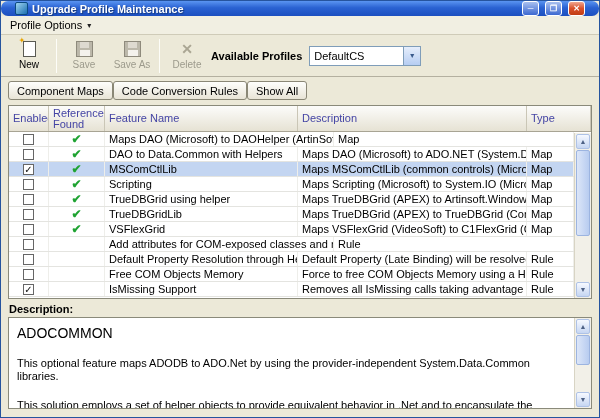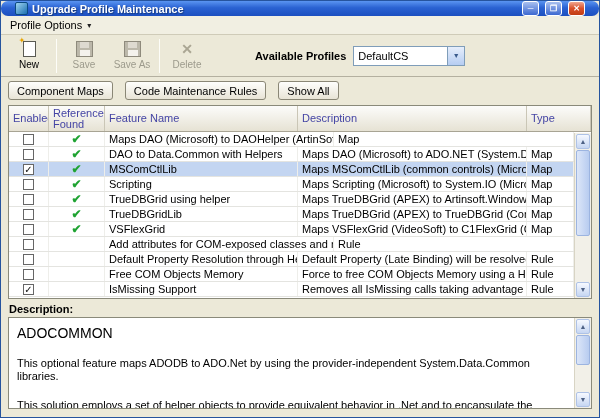--- a/index.html
+++ b/index.html
@@ -39,29 +39,29 @@
   .tool-btn.disabled { color:#9c9a8c; }
   .tool-sep { width:1px; height:34px; background:#aca896; border-right:1px solid #fdfdf8; margin:0 3px; }
 
   .icon-new { width:13px; height:16px; background:#fff; border:1px solid #5a5a52; position:relative; }
   .icon-new::after { content:"✦"; position:absolute; left:-5px; top:-6px; color:#e8a400; font-size:8px; }
   .icon-floppy { width:17px; height:16px; background:#bcb8aa; border:1px solid #8e8a7c; position:relative; }
   .icon-floppy::before { content:""; position:absolute; left:3px; top:0; width:9px; height:6px; background:#dedad0; }
   .icon-floppy::after  { content:""; position:absolute; left:3px; bottom:0; width:10px; height:6px; background:#f4f2ec; }
   .icon-delete { font-size:14px; font-weight:bold; color:#aaa693; line-height:15px; }
 
-  .profiles { margin-left:44px; display:flex; align-items:center; gap:7px; }
+  .profiles { display:flex; align-items:center; gap:7px; }
   .profiles-label { font-weight:bold; }
   .combo { width:112px; height:20px; background:#fff; border:1px solid #7f9db9; display:flex; align-items:center; }
   .combo-value { flex:1; padding-left:4px; overflow:hidden; white-space:nowrap; }
   .combo-arrow { width:17px; height:18px; border-left:1px solid #7f9db9; display:flex; align-items:center; justify-content:center;
                  background:linear-gradient(#e6eefb,#b6cdf2); color:#3a5a8c; font-size:7px; }
 
   
-  .filter-row { display:flex; gap:12px; padding:4px 7px 3px; }
+  .filter-row { display:flex; gap:0; padding:4px 7px 3px; }
   .filter-btn { height:19px; padding:0 8px; display:flex; align-items:center; border:1px solid #8a8776; border-radius:3px;
                 background:linear-gradient(#fefefc,#e8e4d6); font-size:11px; }
 
   
   .grid { margin:2px 7px 0; height:194px; border:1px solid #8a8a7a; background:#fff; position:relative; }
   .grid-header { display:flex; height:26px; background:linear-gradient(#fcfcfa,#e6e2d4); border-bottom:1px solid #a8a494; color:#4444a4; }
   .hcell { padding:1px 4px; border-right:1px solid #cac6b6; display:flex; align-items:center; line-height:11px; overflow:hidden; }
   .col-enabled { width:40px; flex:none; }
   .col-ref     { width:56px; flex:none; }
   .col-feature { width:193px; flex:none; }
@@ -138,21 +138,21 @@
       <span class="profiles-label">Available Profiles</span>
       <div class="combo">
         <span class="combo-value">DefaultCS</span>
         <span class="combo-arrow">▼</span>
       </div>
     </div>
   </div>
 
   <div class="filter-row">
     <div class="filter-btn">Component Maps</div>
-    <div class="filter-btn">Code Maintenance Rules</div>
+    <div class="filter-btn">Code Conversion Rules</div>
     <div class="filter-btn">Show All</div>
   </div>
 
   <div class="grid">
     <div class="grid-header">
       <div class="hcell col-enabled">Enabled</div>
       <div class="hcell col-ref">Reference Found</div>
       <div class="hcell col-feature">Feature Name</div>
       <div class="hcell col-desc">Description</div>
       <div class="hcell col-type">Type</div>

